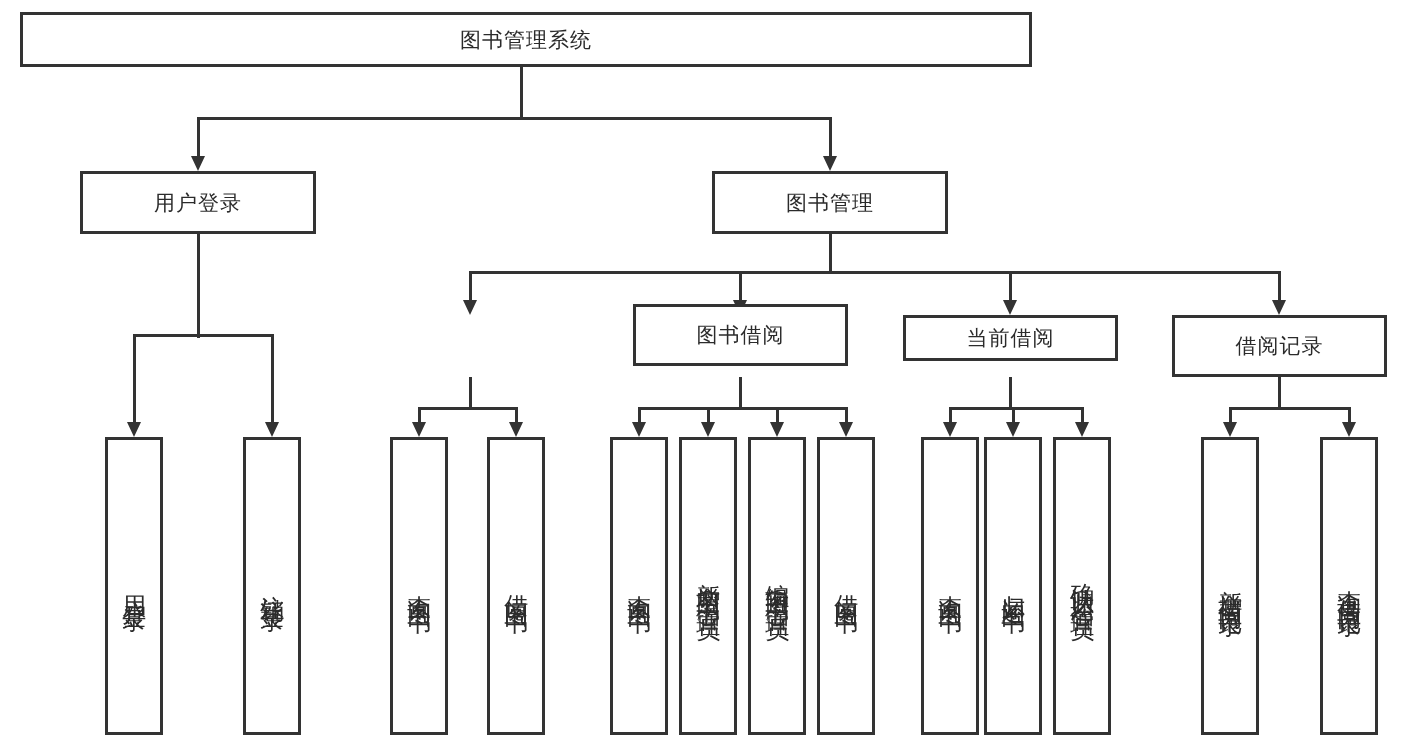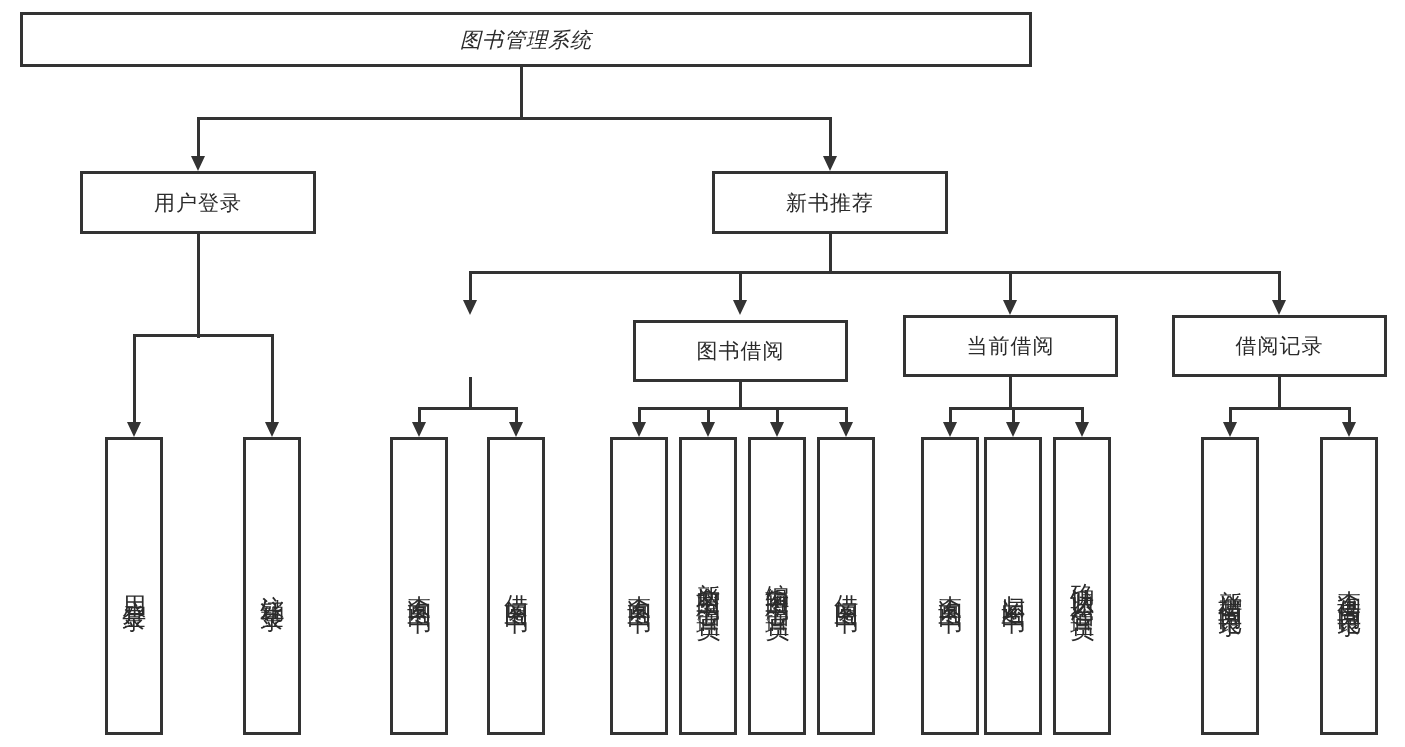--- a/index.html
+++ b/index.html
@@ -97,35 +97,35 @@
       <div class="arrow" style="left: 701px; top: 422px;"></div>
       <div class="arrow" style="left: 770px; top: 422px;"></div>
       <div class="arrow" style="left: 839px; top: 422px;"></div>
       <div class="arrow" style="left: 943px; top: 422px;"></div>
       <div class="arrow" style="left: 1006px; top: 422px;"></div>
       <div class="arrow" style="left: 1075px; top: 422px;"></div>
       <div class="arrow" style="left: 1223px; top: 422px;"></div>
       <div class="arrow" style="left: 1342px; top: 422px;"></div>
     </div>
 
-  <div class="box" style="left:20px;top:12px;width:1012px;height:55px;font-style:italic;">
+  <div class="box" style="left:20px;top:12px;width:1012px;height:55px;">
     <span class="hlabel">图书管理系统</span>
   </div>
 
   <div class="box" style="left:80px;top:171px;width:236px;height:63px;">
     <span class="hlabel">用户登录</span>
   </div>
   <div class="box" style="left:712px;top:171px;width:236px;height:63px;">
-    <span class="hlabel">新书推荐</span>
+    <span class="hlabel">图书管理</span>
   </div>
 
-  <div class="box" style="left:633px;top:320px;width:215px;height:62px;">
+  <div class="box" style="left:633px;top:304px;width:215px;height:62px;">
     <span class="hlabel">图书借阅</span>
   </div>
-  <div class="box" style="left:903px;top:315px;width:215px;height:62px;text-align:right;">
+  <div class="box" style="left:903px;top:315px;width:215px;height:46px;text-align:right;">
     <span class="hlabel">当前借阅</span>
   </div>
   <div class="box" style="left:1172px;top:315px;width:215px;height:62px;">
     <span class="hlabel">借阅记录</span>
   </div>
 
   <div class="box leaf" style="left:105px;">
     <span class="vtext">用户登录</span>
   </div>
   <div class="box leaf" style="left:243px;">

